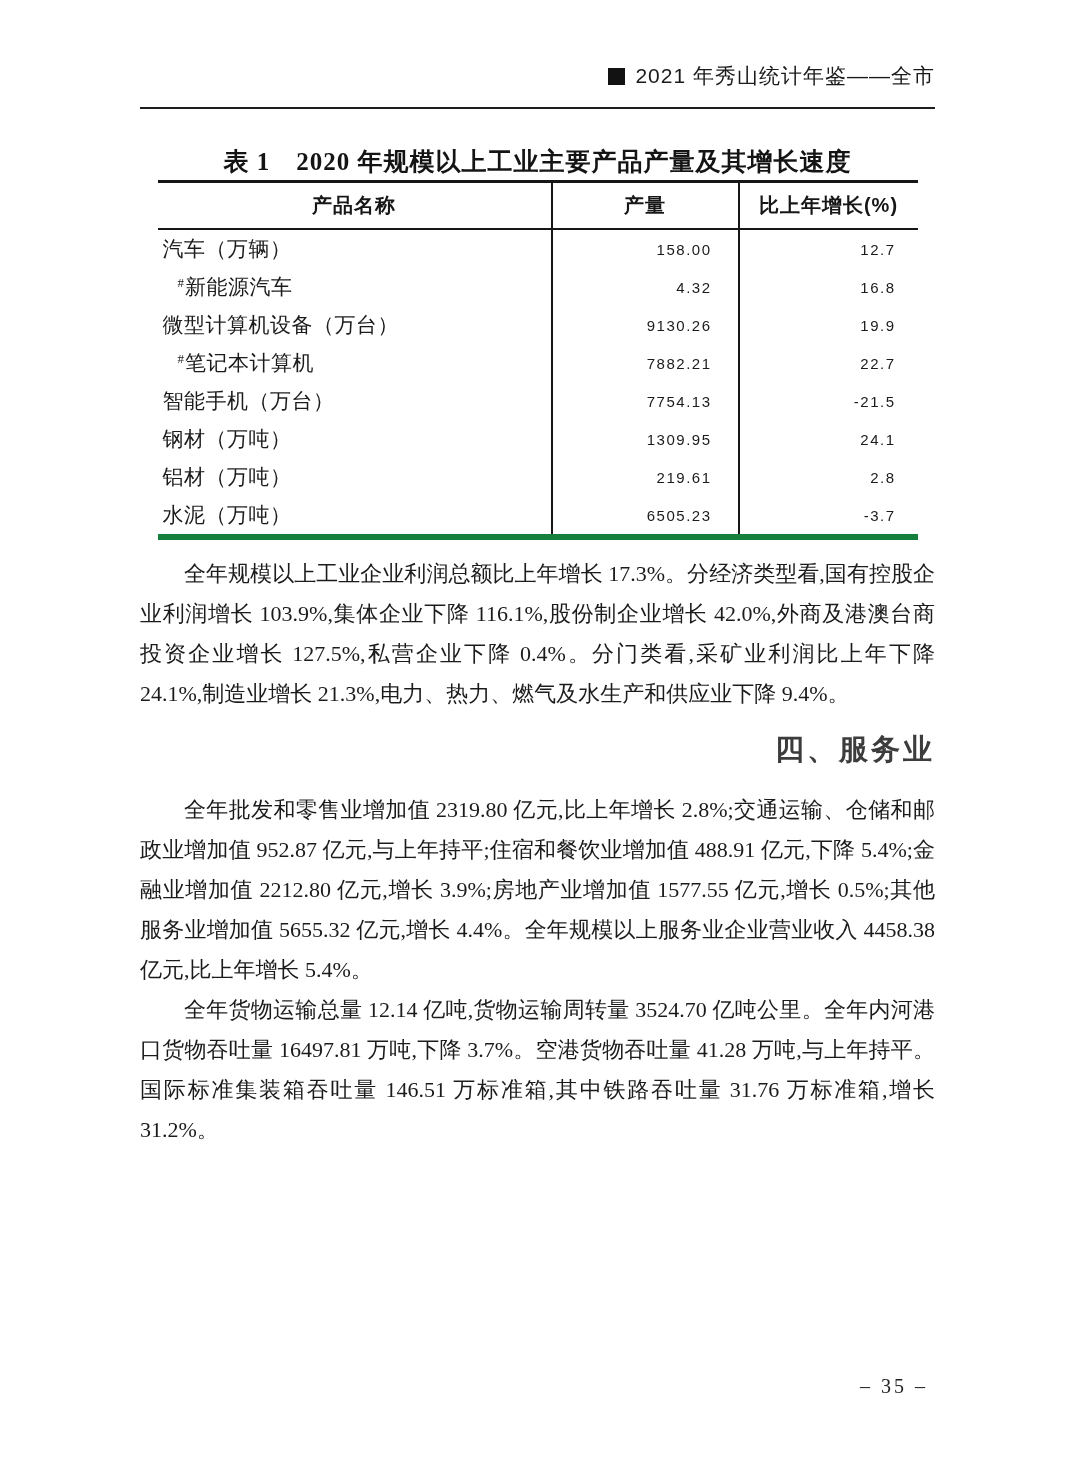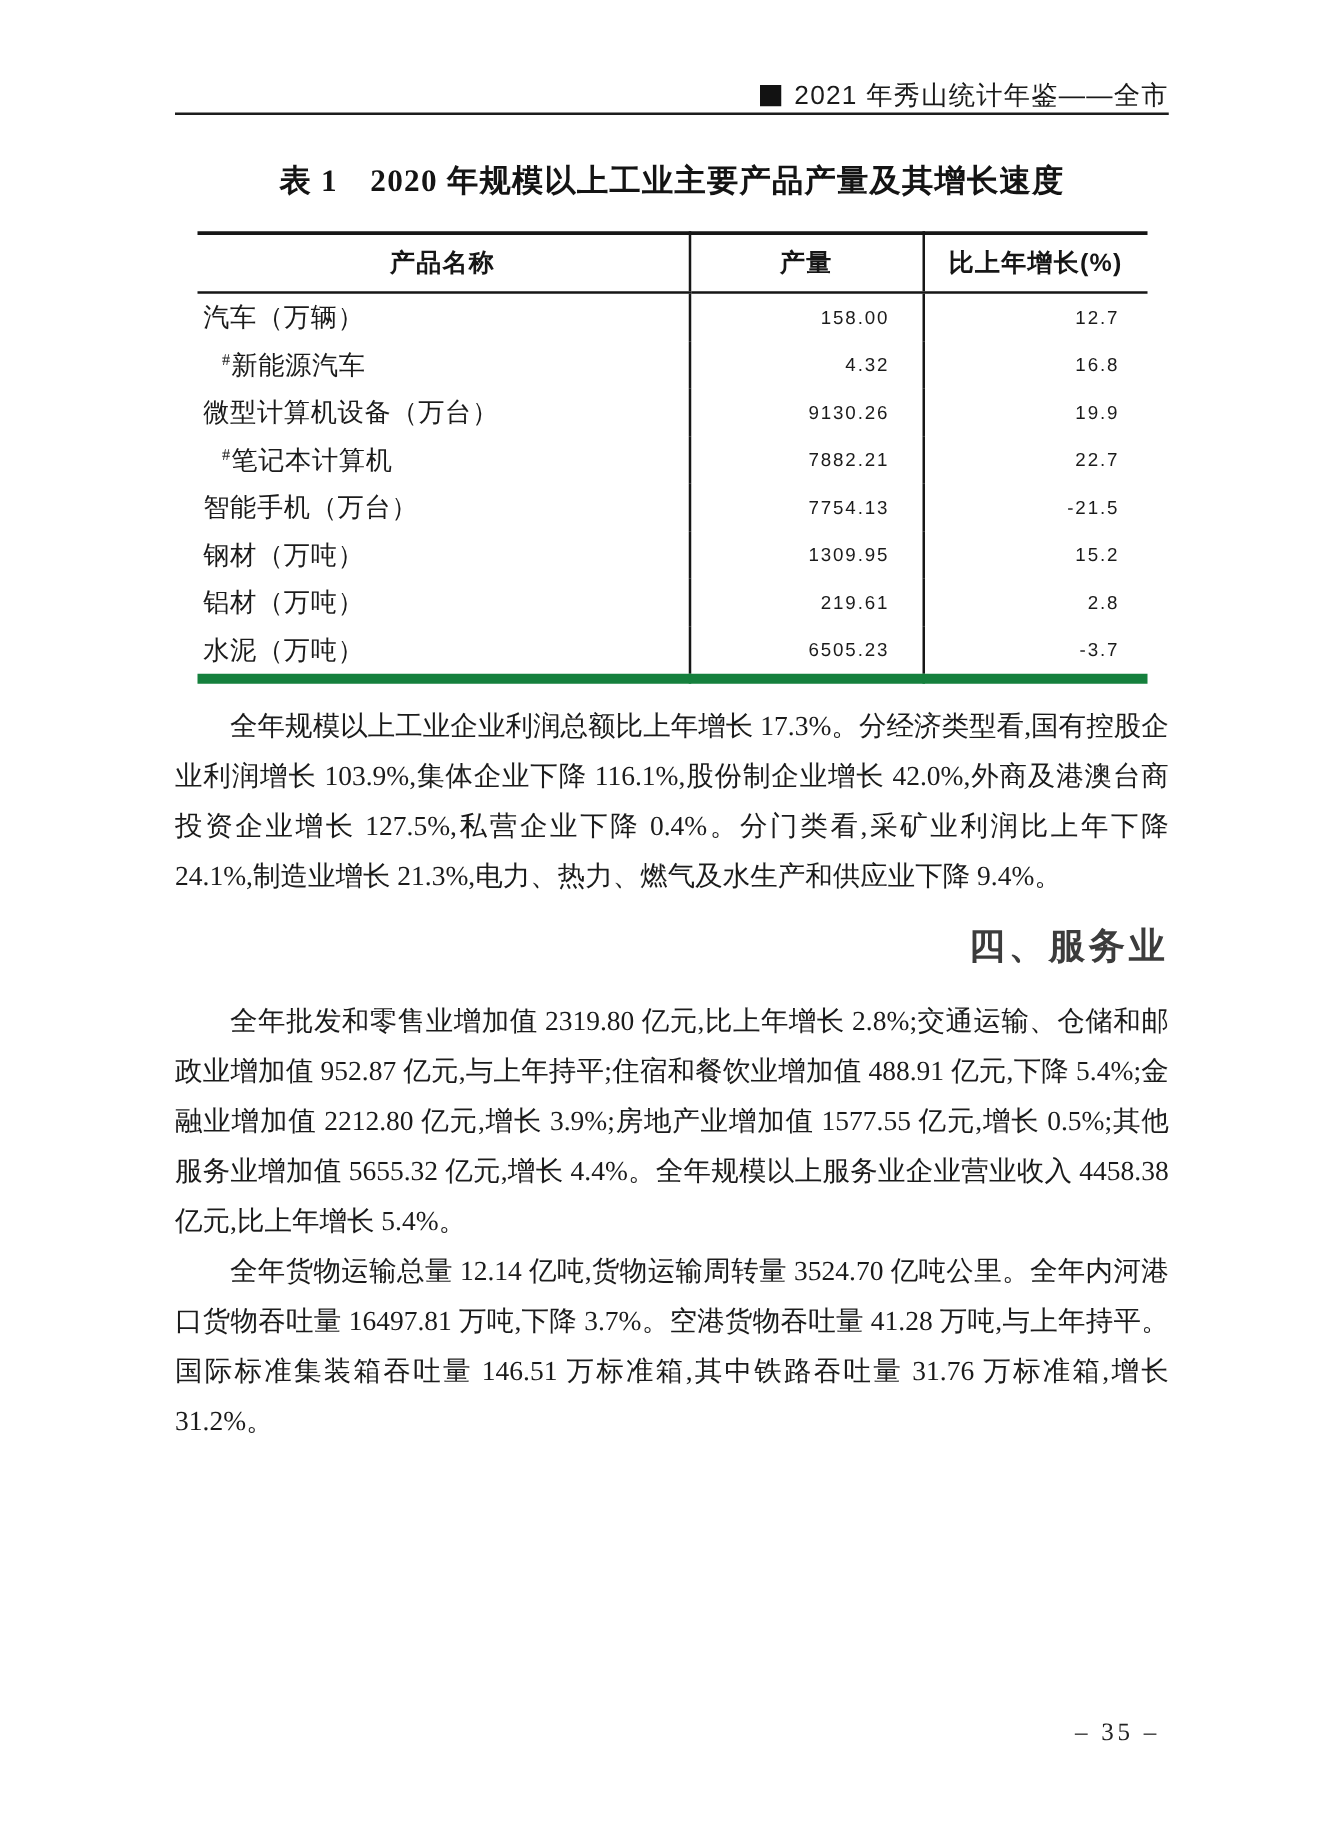--- a/index.html
+++ b/index.html
@@ -11,41 +11,41 @@
     box-sizing:border-box;
     padding:0 139px 0 140px;
     overflow:hidden;
     color:#1b1b1b;
     font-family:"Liberation Serif","DejaVu Serif",serif;
   }
 
   
   .page-header {
     display:flex; justify-content:flex-end; align-items:center; gap:10px;
-    padding-top:62px; padding-bottom:0;
+    padding-top:62px; padding-bottom:17px;
     border-bottom:2px solid #1d1d1d;
     font-family:"Liberation Sans","DejaVu Sans",sans-serif;
     font-size:21px; color:#1a1a1a; letter-spacing:1px;
   }
   .sq { width:17px; height:17px; background:#121212; flex:0 0 auto; }
 
   
   .table-title {
     margin-top:36px;
     text-align:center;
     font-size:25px; font-weight:700; letter-spacing:1px;
     color:#141414;
   }
 
   
   table.stat {
-    width:760px; margin:24px auto 0;
+    width:760px; margin:2px auto 0;
     border-collapse:collapse; table-layout:fixed;
     border-top:3px solid #161616;
-    border-bottom:8px solid #15803d;
+    border-bottom:6px solid #15803d;
   }
   table.stat col.c1 { width:394px; }
   table.stat col.c2 { width:187px; }
   table.stat col.c3 { width:179px; }
   table.stat th {
     height:43px;
     border-bottom:2px solid #161616;
     font-family:"Liberation Sans","DejaVu Sans",sans-serif;
     font-weight:600; font-size:20px; color:#161616;
     text-align:center; letter-spacing:1px;
@@ -128,21 +128,21 @@
         <td class="num growth">22.7</td>
       </tr>
       <tr>
         <td class="name"><span class="prefix"></span><span>智能手机（万台）</span></td>
         <td class="num output">7754.13</td>
         <td class="num growth">-21.5</td>
       </tr>
       <tr>
         <td class="name"><span class="prefix"></span><span>钢材（万吨）</span></td>
         <td class="num output">1309.95</td>
-        <td class="num growth">15.2</td>
+        <td class="num growth">24.1</td>
       </tr>
       <tr>
         <td class="name"><span class="prefix"></span><span>铝材（万吨）</span></td>
         <td class="num output">219.61</td>
         <td class="num growth">2.8</td>
       </tr>
       <tr>
         <td class="name"><span class="prefix"></span><span>水泥（万吨）</span></td>
         <td class="num output">6505.23</td>
         <td class="num growth">-3.7</td>

